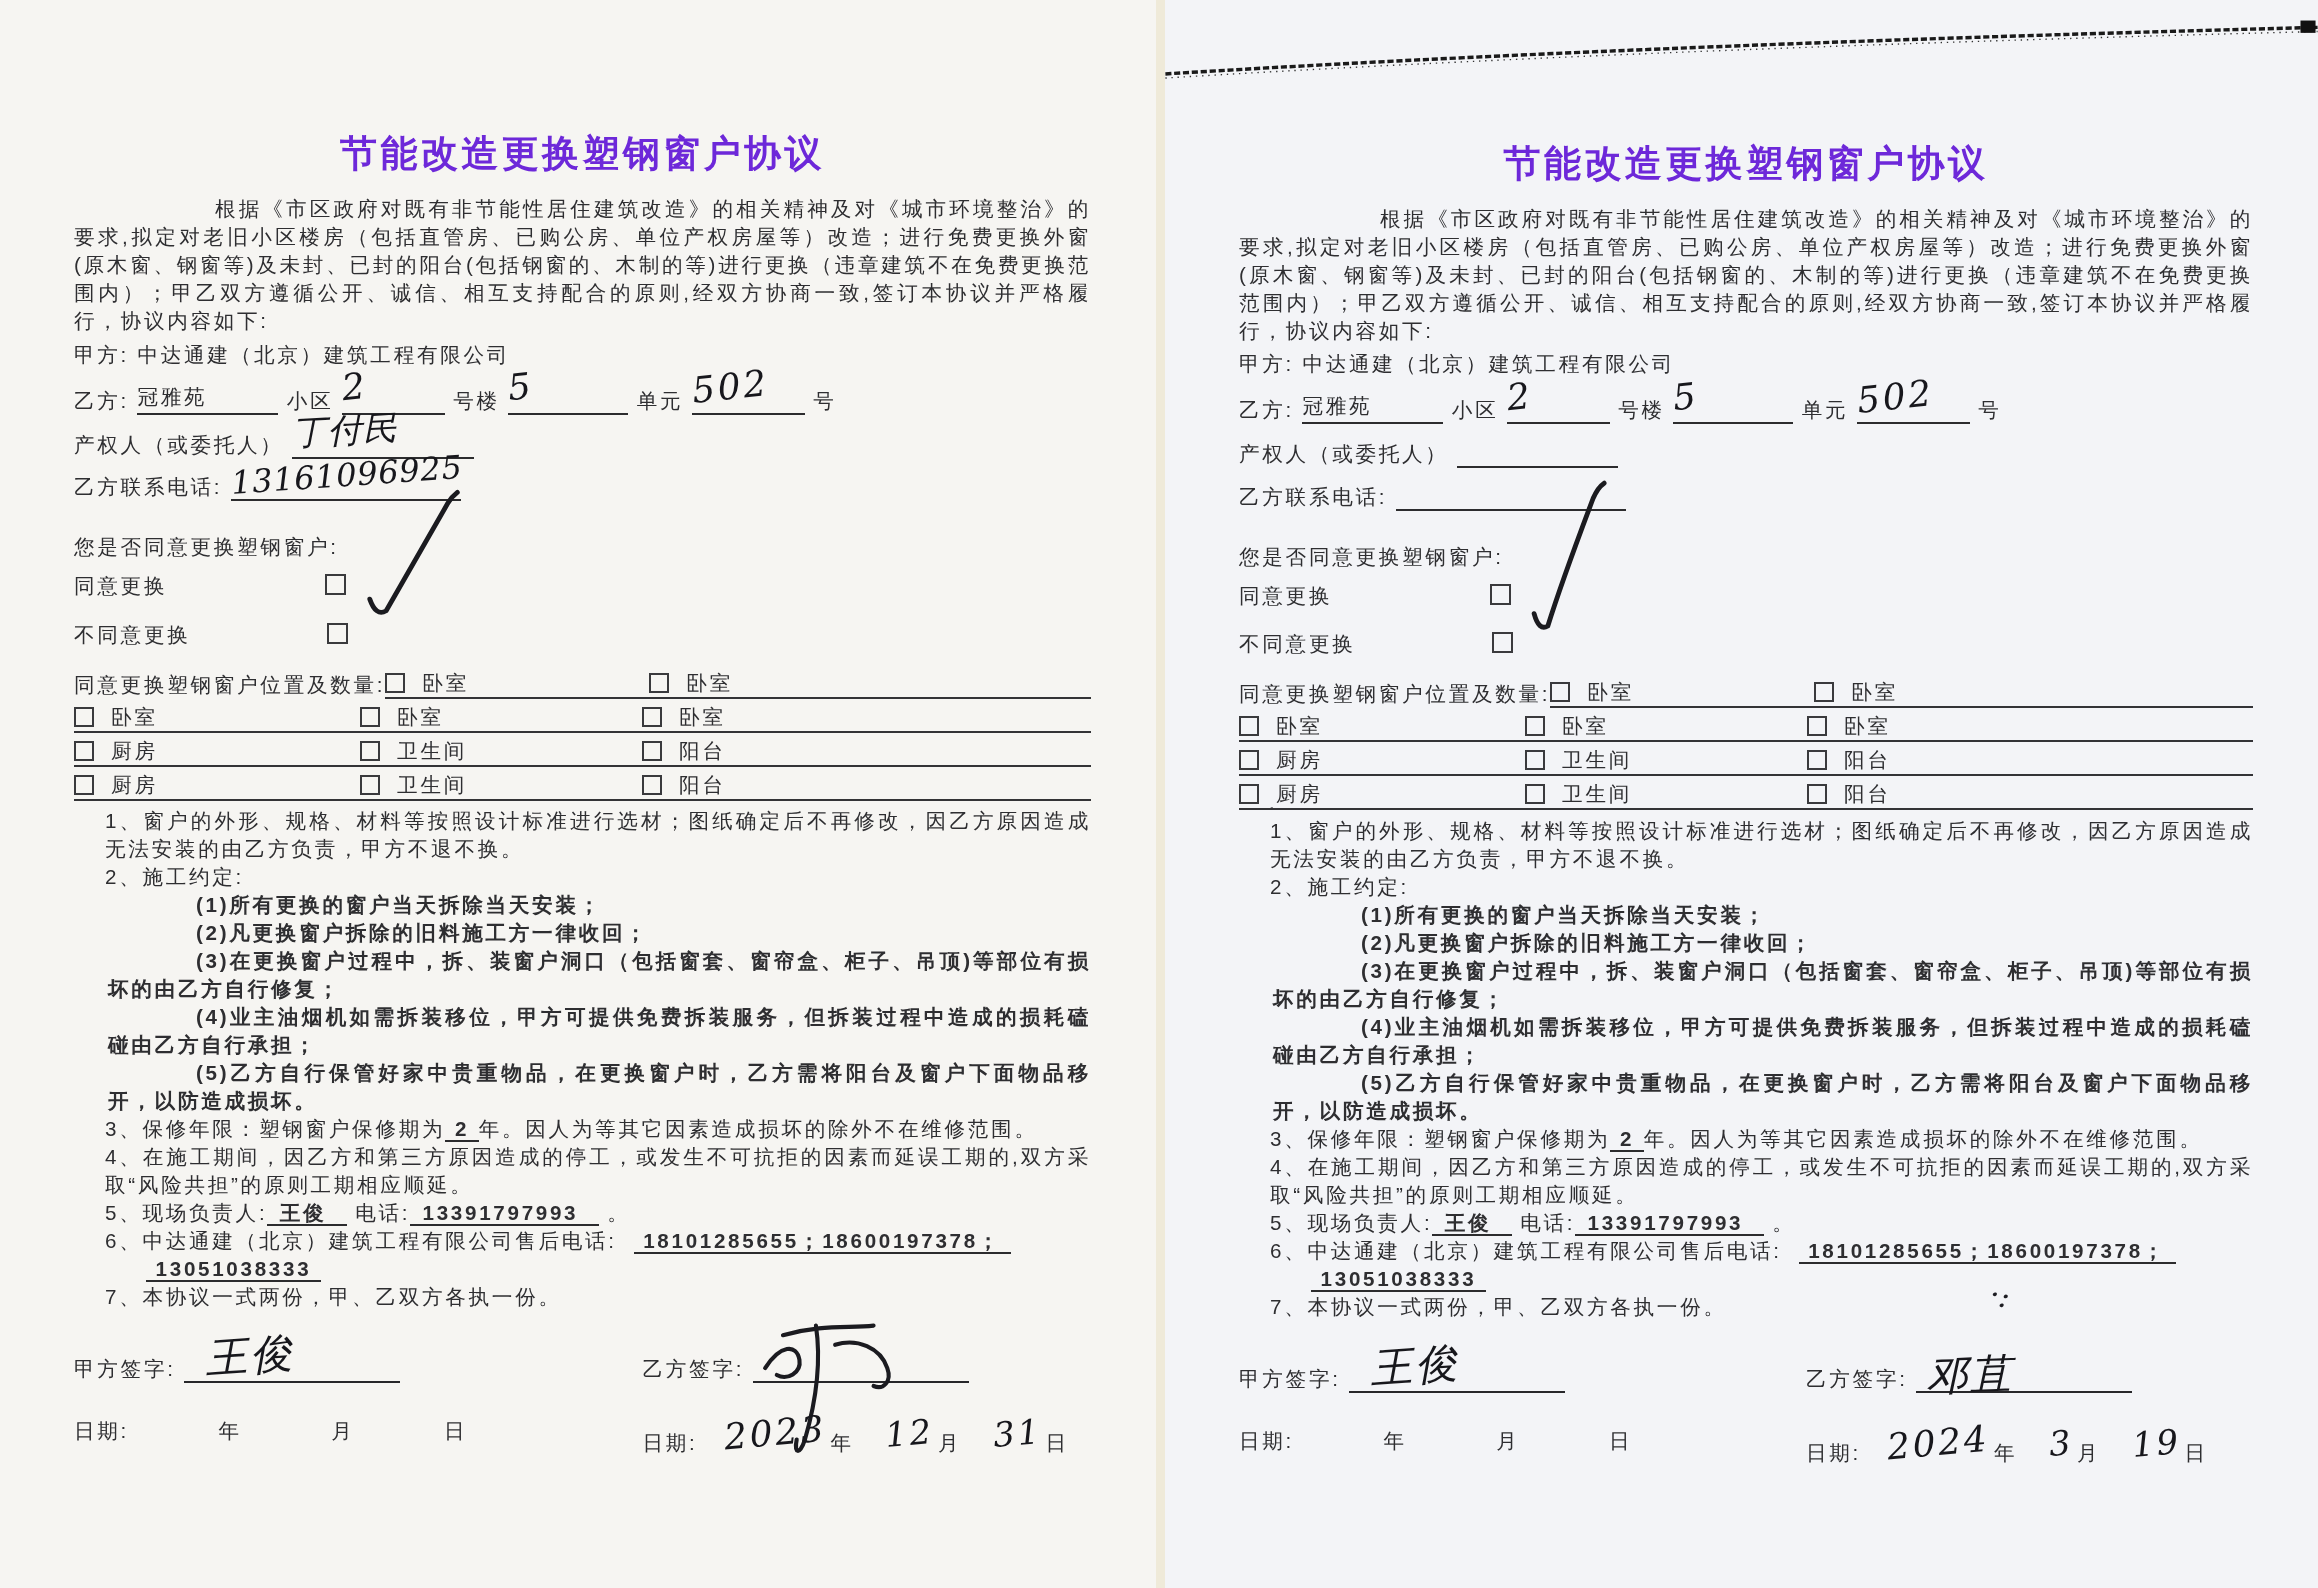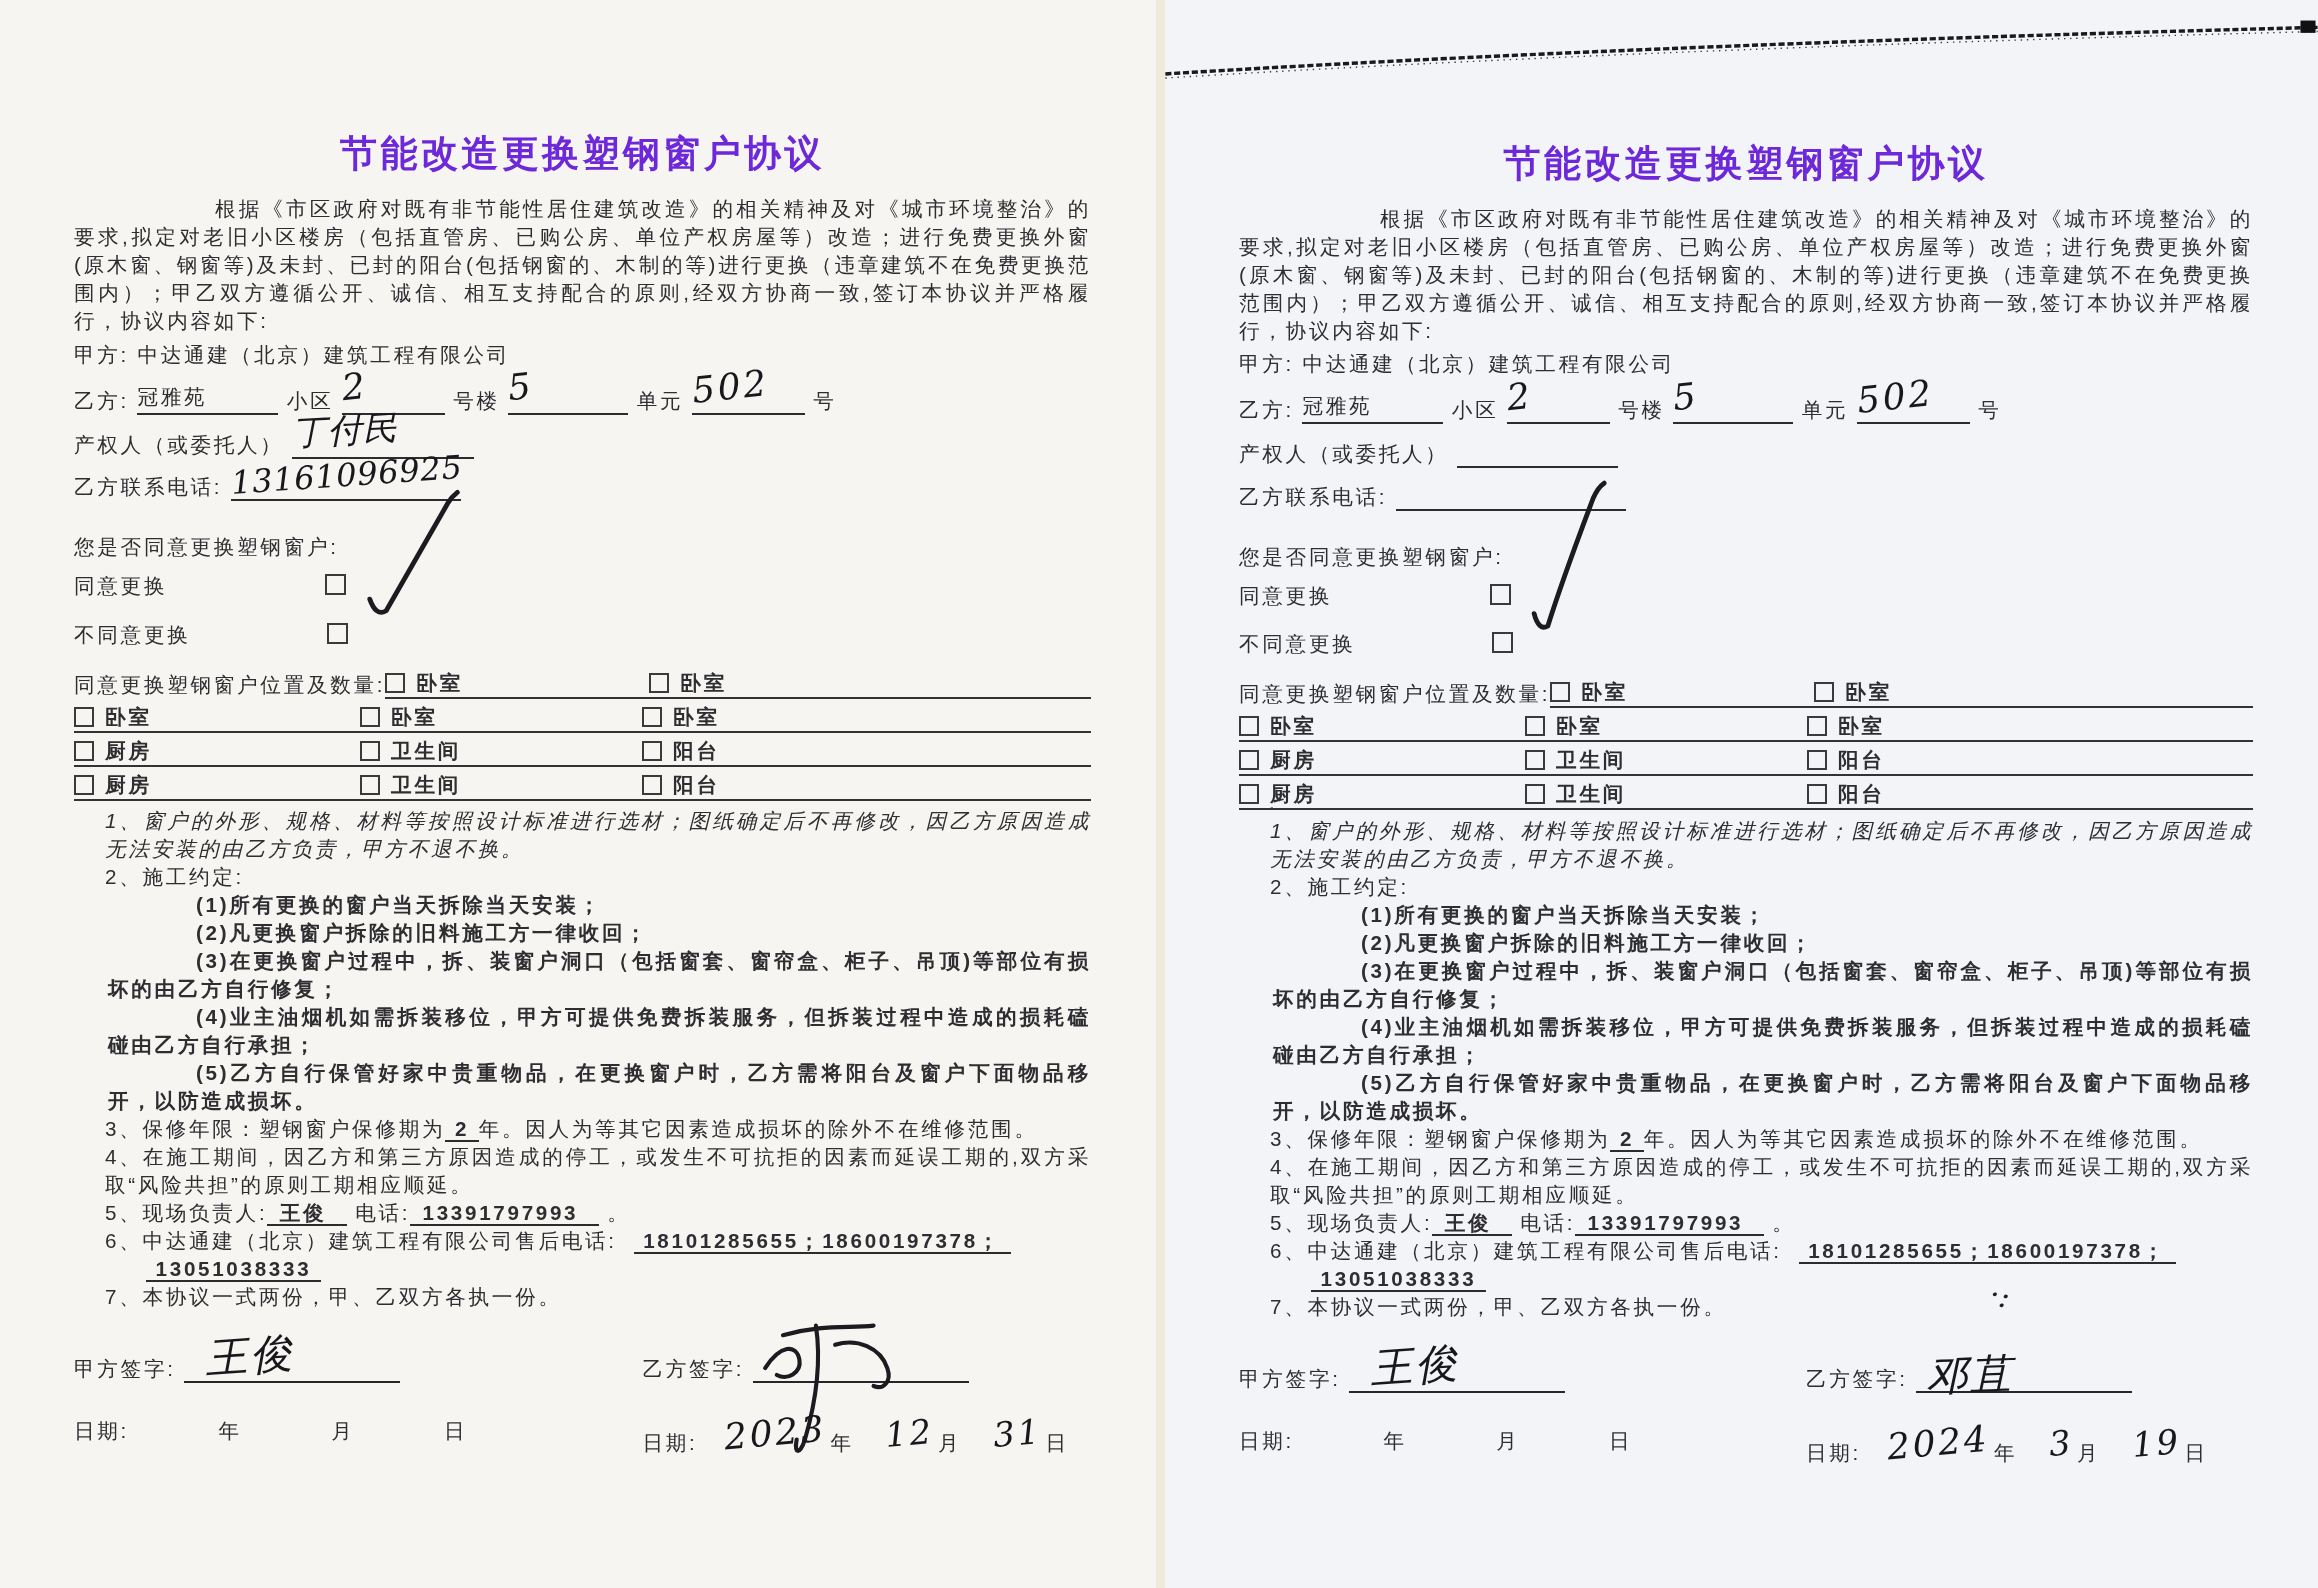--- a/index.html
+++ b/index.html
@@ -44,24 +44,24 @@
   .disagree-row{margin-top:19px;height:29.5px;}
   .cbox{display:inline-block;width:17px;height:17px;border:2.1px solid #3a3a3d;vertical-align:-2.1px;}
   .agree-row .gap,.disagree-row .gap{display:inline-block;width:141px;}
   .tick-svg{position:absolute;left:286px;top:-81px;overflow:visible;}
 
   .trow{display:flex;border-bottom:2.7px solid #333336;height:32px;align-items:flex-end;
         font-size:20.6px;letter-spacing:2.7px;}
   .trow1{margin-top:16.4px;border-bottom:none;}
   .trow1 .t1line{flex:1;display:flex;border-bottom:2.7px solid #333336;}
   .trow1 .titem{width:264px;}
-  .titem{display:flex;align-items:center;gap:9px;white-space:nowrap;font-weight:bold;}
+  .titem{display:flex;align-items:center;gap:15px;white-space:nowrap;}
   .c1{width:286px;} .c2{width:282px;} .c3{flex:1;}
   .box{display:inline-block;width:16px;height:16px;border:2.1px solid #3a3a3d;margin-right:2.1px;flex:none;}
-  .cl-first{margin-top:6.9px;font-style:italic;}
+  .cl-first{margin-top:6.9px;}
   .cl{margin-left:31px;text-align:justify;}
   .sub{margin-left:34px;text-indent:88px;text-align:justify;font-weight:bold;}
   .ubold{font-weight:bold;border-bottom:2.1px solid #2c2c2e;padding:0 9.6px;}
   .ubold2{font-weight:bold;border-bottom:2.1px solid #2c2c2e;padding:0 20.6px 0 12.3px;}
   .phone-wrap{margin-left:41px;display:inline-block;}
 
   .sigrow{display:flex;margin-top:36px;height:38px;}
   .sighalf{width:50%;position:relative;font-size:20.6px;letter-spacing:2.7px;white-space:nowrap;}
   .sighalf.shift{padding-left:60px;box-sizing:border-box;}
   .sigline{display:inline-block;width:216px;border-bottom:2.1px solid #27272a;height:34px;vertical-align:bottom;position:relative;}

